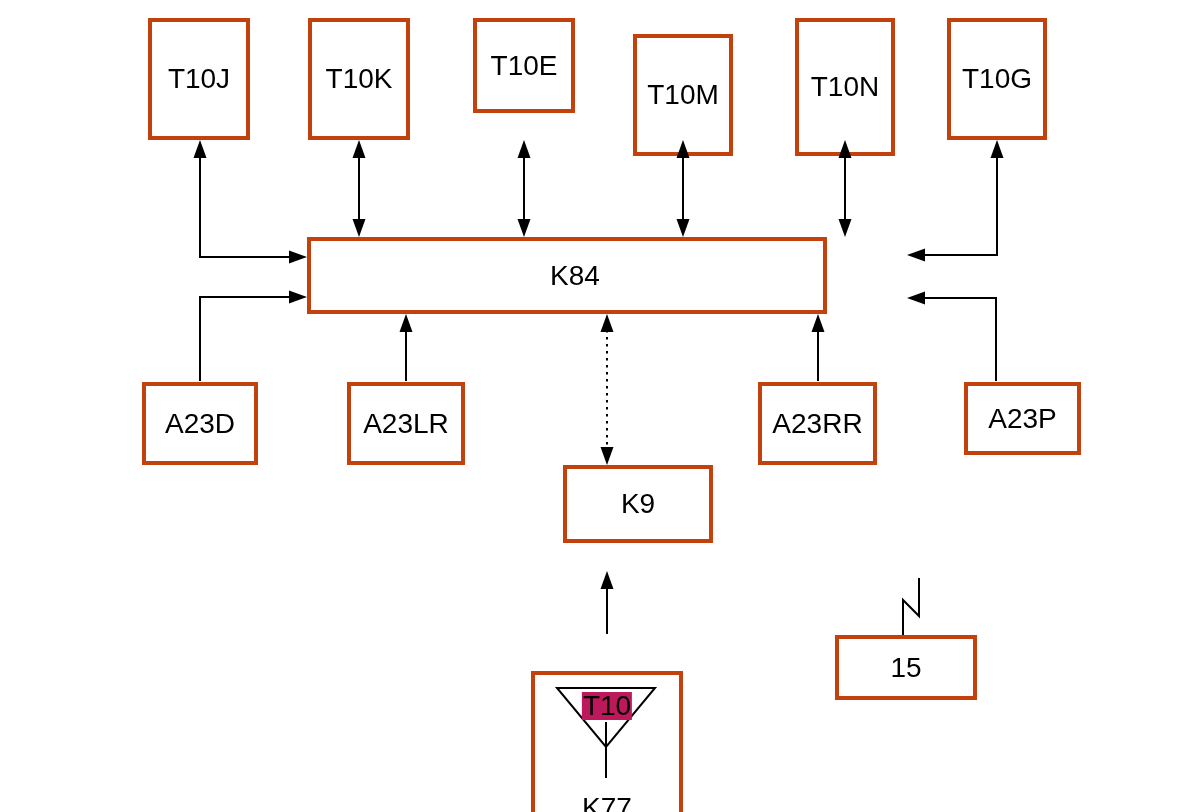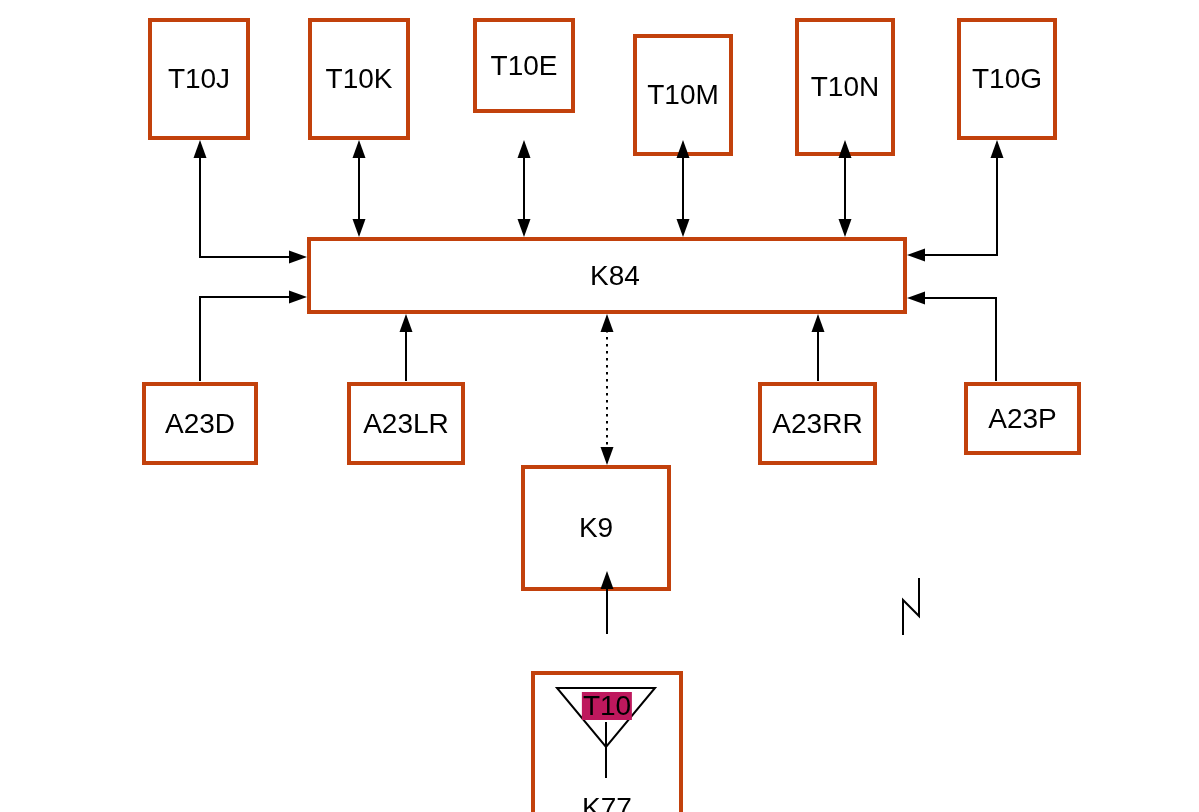--- a/index.html
+++ b/index.html
@@ -57,49 +57,52 @@
   </div>
   <div class="box" style="left:473px; top:18px; width:102px; height:95px;">
     <span>T10E</span>
   </div>
   <div class="box" style="left:633px; top:18px; width:100px; height:122px;margin-top:16px;">
     <span>T10M</span>
   </div>
   <div class="box" style="left:795px; top:18px; width:100px; height:138px;">
     <span>T10N</span>
   </div>
-  <div class="box" style="left:947px; top:18px; width:100px; height:122px;margin-left:10px;">
+  <div class="box" style="left:947px; top:18px; width:100px; height:122px;">
     <span>T10G</span>
   </div>
 
-  <div class="box" style="left:307px; top:237px; width:600px; height:77px;padding-left:16px;">
+  <div class="box" style="left:307px; top:237px; width:520px; height:77px;padding-left:16px;">
     <span>K84</span>
   </div>
 
   <div class="box" style="left:142px; top:382px; width:116px; height:83px;">
     <span>A23D</span>
   </div>
   <div class="box" style="left:347px; top:382px; width:118px; height:83px;">
     <span>A23LR</span>
   </div>
   <div class="box" style="left:758px; top:382px; width:119px; height:83px;">
     <span>A23RR</span>
   </div>
   <div class="box" style="left:964px; top:382px; width:117px; height:73px;align-items:center;">
     <span>A23P</span>
   </div>
 
-  <div class="box" style="left:521px; top:465px; width:150px; height:126px;">
+  <div class="box" style="left:563px; top:465px; width:150px; height:78px;">
     <span>K9</span>
   </div>
 
   <div class="box label-top" style="left:531px; top:635px; width:152px; height:155px;">
     <span>K77</span>
   </div>
 
+  <div class="box" style="left:835px; top:635px; width:142px; height:65px;">
+    <span>15</span>
+  </div>
 
   <svg class="wires" width="1199" height="812" viewBox="0 0 1199 812" stroke="#000000" stroke-width="2" fill="none">
 
     <g>
       <path d="M200,150 L200,257 L297,257"></path>
       <polygon points="200,140 193.5,158 206.5,158" fill="#000" stroke="none"></polygon>
       <polygon points="307,257 289,250.5 289,263.5" fill="#000" stroke="none"></polygon>
     </g>
 
     <g>

